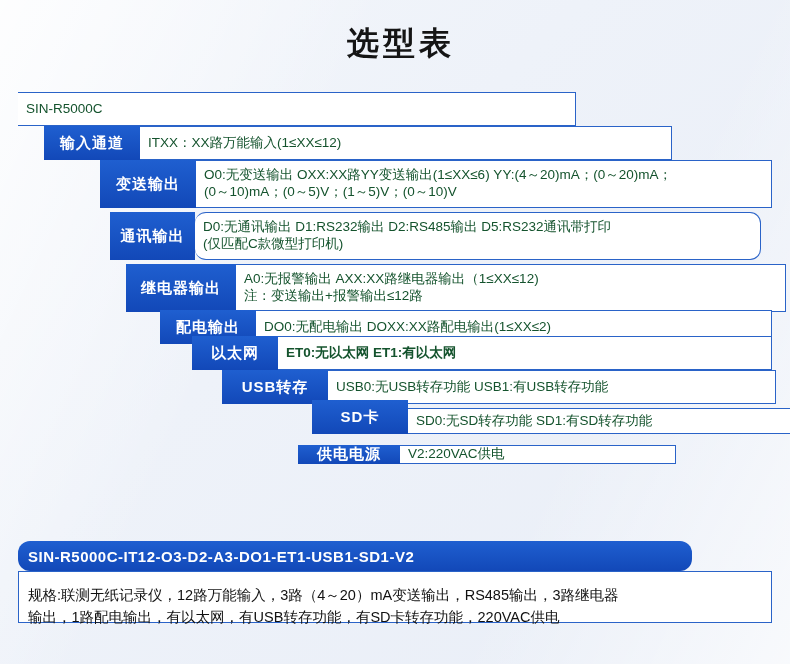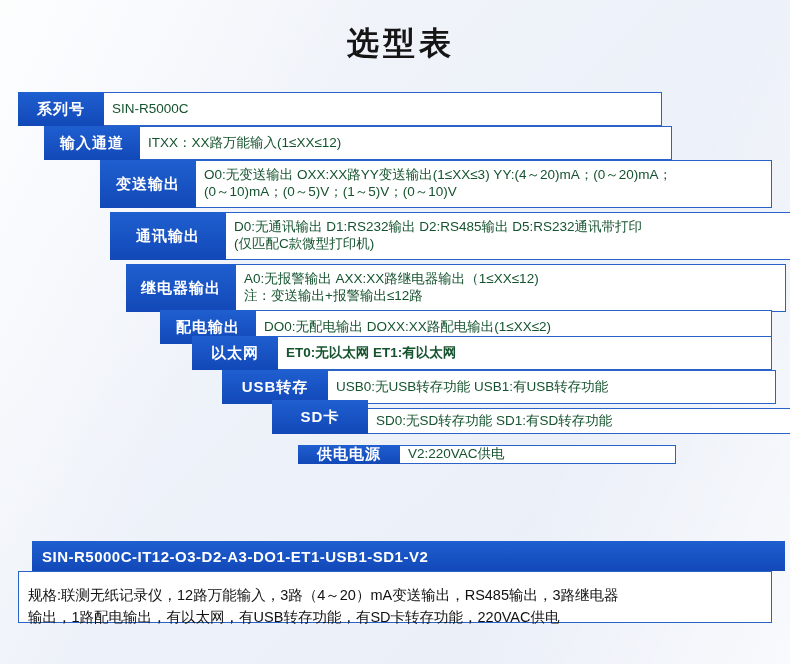--- a/index.html
+++ b/index.html
@@ -51,25 +51,25 @@
     font-size:13.5px;
     line-height:1.25;
     color:#14532d;
     white-space:pre-line;
   }
   .row.tall{height:48px;}
   .row.tall .val{align-items:center;}
   
   #result-head{
     position:absolute;
-    left:32px;top:541px;width:753px;height:30px;
+    left:18px;top:541px;width:674px;height:30px;
     background:linear-gradient(180deg,#1f5fd0 0%,#1248b8 100%);
     color:#fff;font-size:15px;font-weight:bold;
     display:flex;align-items:center;padding-left:10px;
-    box-sizing:border-box;letter-spacing:0.5px;
+    box-sizing:border-box;letter-spacing:0.5px;border-radius:12px;
   }
   #result-body{
     position:absolute;
     left:18px;top:571px;width:754px;height:52px;
     background:#ffffff;
     border:1px solid #2a63c8;
     box-sizing:border-box;
     font-size:14.5px;
     line-height:1.55;
     padding:12px 9px;
@@ -77,56 +77,55 @@
     white-space:pre-line;
   }
 </style>
 </head>
 <body>
 
 <div id="title">选型表</div>
 
 <div id="rows-container">
     <div class="row" style="left: 18px; top: 92px;">
-      <div class="lbl" style="width: 86px;">系列号</div>
       <div class="val" style="width: 558px;">SIN-R5000C</div>
     </div>
     <div class="row" style="left: 44px; top: 126px;">
       <div class="lbl" style="width: 96px;">输入通道</div>
       <div class="val" style="width: 532px; text-align: center;">ITXX：XX路万能输入(1≤XX≤12)</div>
     </div>
     <div class="row tall" style="left: 100px; top: 160px;">
       <div class="lbl" style="width: 96px;">变送输出</div>
-      <div class="val" style="width: 576px;">O0:无变送输出 OXX:XX路YY变送输出(1≤XX≤3)  YY:(4～20)mA；(0～20)mA；
+      <div class="val" style="width: 576px;">O0:无变送输出 OXX:XX路YY变送输出(1≤XX≤6)  YY:(4～20)mA；(0～20)mA；
 (0～10)mA；(0～5)V；(1～5)V；(0～10)V</div>
     </div>
     <div class="row tall" style="left: 110px; top: 212px;">
-      <div class="lbl" style="width: 116px;">通讯输出</div>
-      <div class="val" style="width: 566px;">D0:无通讯输出 D1:RS232输出 D2:RS485输出 D5:RS232通讯带打印
+      <div class="lbl" style="width: 85px;">通讯输出</div>
+      <div class="val" style="width: 566px; border-radius: 11px;">D0:无通讯输出 D1:RS232输出 D2:RS485输出 D5:RS232通讯带打印
 (仅匹配C款微型打印机)</div>
     </div>
     <div class="row tall" style="left: 126px; top: 264px;">
       <div class="lbl" style="width: 110px;">继电器输出</div>
       <div class="val" style="width: 550px;">A0:无报警输出 AXX:XX路继电器输出（1≤XX≤12)
 注：变送输出+报警输出≤12路</div>
     </div>
     <div class="row" style="left: 160px; top: 310px;">
       <div class="lbl" style="width: 96px;">配电输出</div>
       <div class="val" style="width: 516px;">DO0:无配电输出 DOXX:XX路配电输出(1≤XX≤2)</div>
     </div>
     <div class="row" style="left: 192px; top: 336px;">
       <div class="lbl" style="width: 86px;">以太网</div>
       <div class="val" style="width: 494px; font-weight: bold;">ET0:无以太网 ET1:有以太网</div>
     </div>
     <div class="row" style="left: 222px; top: 370px;">
       <div class="lbl" style="width: 106px;">USB转存</div>
       <div class="val" style="width: 448px;">USB0:无USB转存功能 USB1:有USB转存功能</div>
     </div>
     <div class="row" style="left: 272px; top: 400px;">
-      <div class="lbl" style="width: 96px;">SD卡</div>
+      <div class="lbl" style="width: 96px; margin-left: 40px;">SD卡</div>
       <div class="val" style="width: 432px; margin-top: 8px;">SD0:无SD转存功能 SD1:有SD转存功能</div>
     </div>
     <div class="row" style="left: 298px; top: 430px; align-items: flex-end;">
       <div class="lbl" style="width: 102px;">供电电源</div>
       <div class="val" style="width: 276px;">V2:220VAC供电</div>
     </div>
   </div>
 
 <div id="result-head">SIN-R5000C-IT12-O3-D2-A3-DO1-ET1-USB1-SD1-V2</div>
 <div id="result-body">规格:联测无纸记录仪，12路万能输入，3路（4～20）mA变送输出，RS485输出，3路继电器

